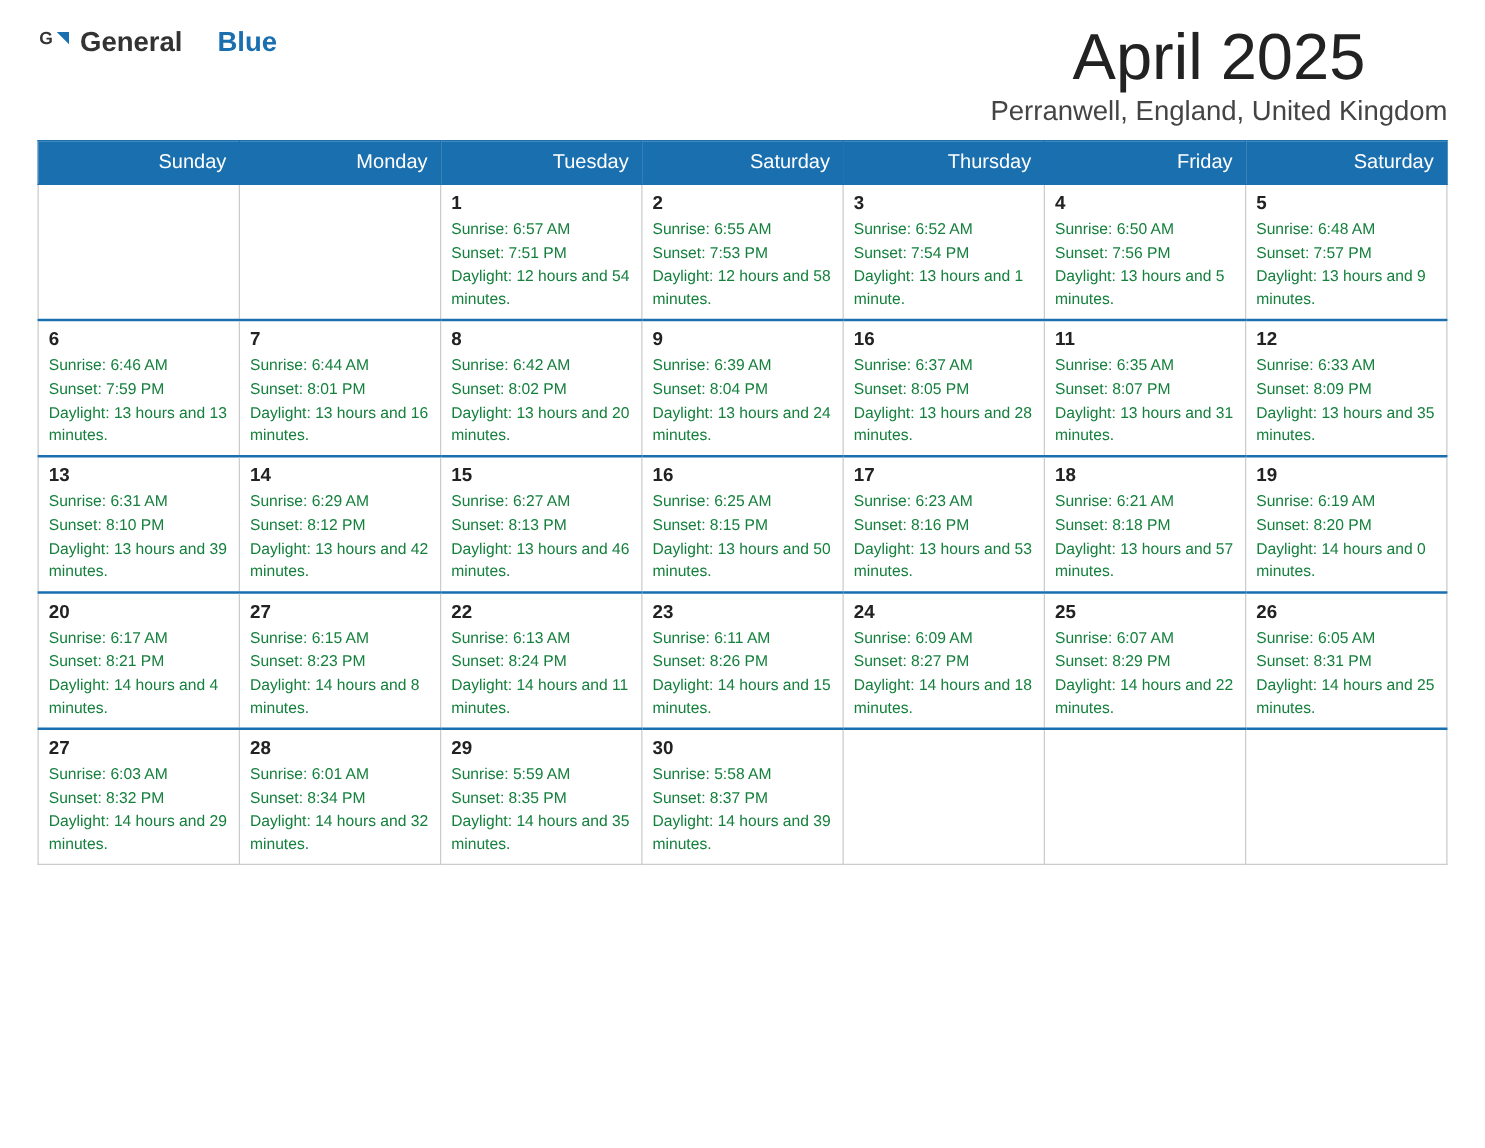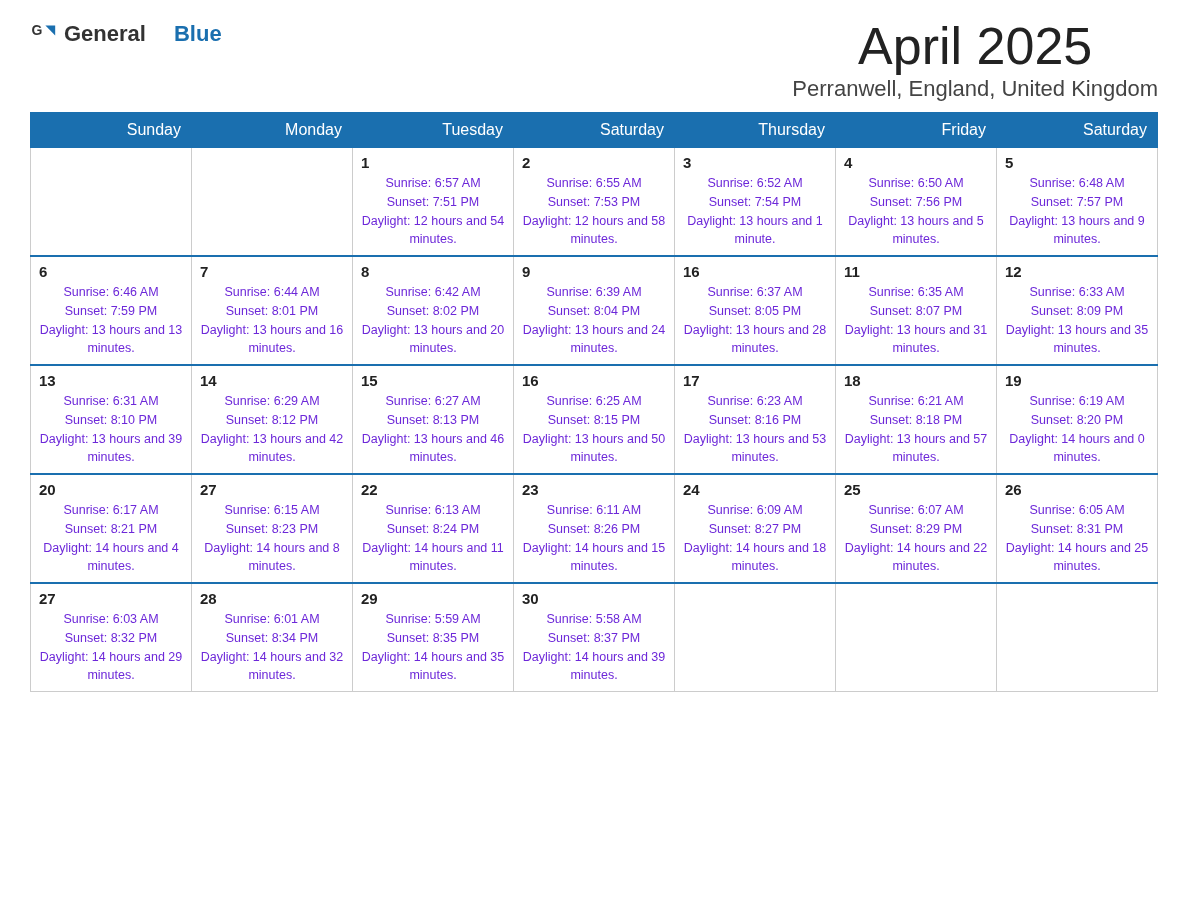--- a/index.html
+++ b/index.html
@@ -64,22 +64,21 @@
     }
     .calendar tbody tr td .day-number {
       font-size: 15px;
       font-weight: bold;
       display: block;
       margin-bottom: 3px;
     }
     .calendar tbody tr td .day-info {
       font-size: 12.5px;
       line-height: 1.5;
-      color: #6d28d9;
-      text-align: center;
+      color: #15803d;
     }
     .calendar tbody tr td.empty {
       background: #fff;
     }
     .calendar tbody tr:not(:last-child) td {
       border-bottom: 2px solid #1a6faf;
     }
   </style>
 </head>
 <body>

